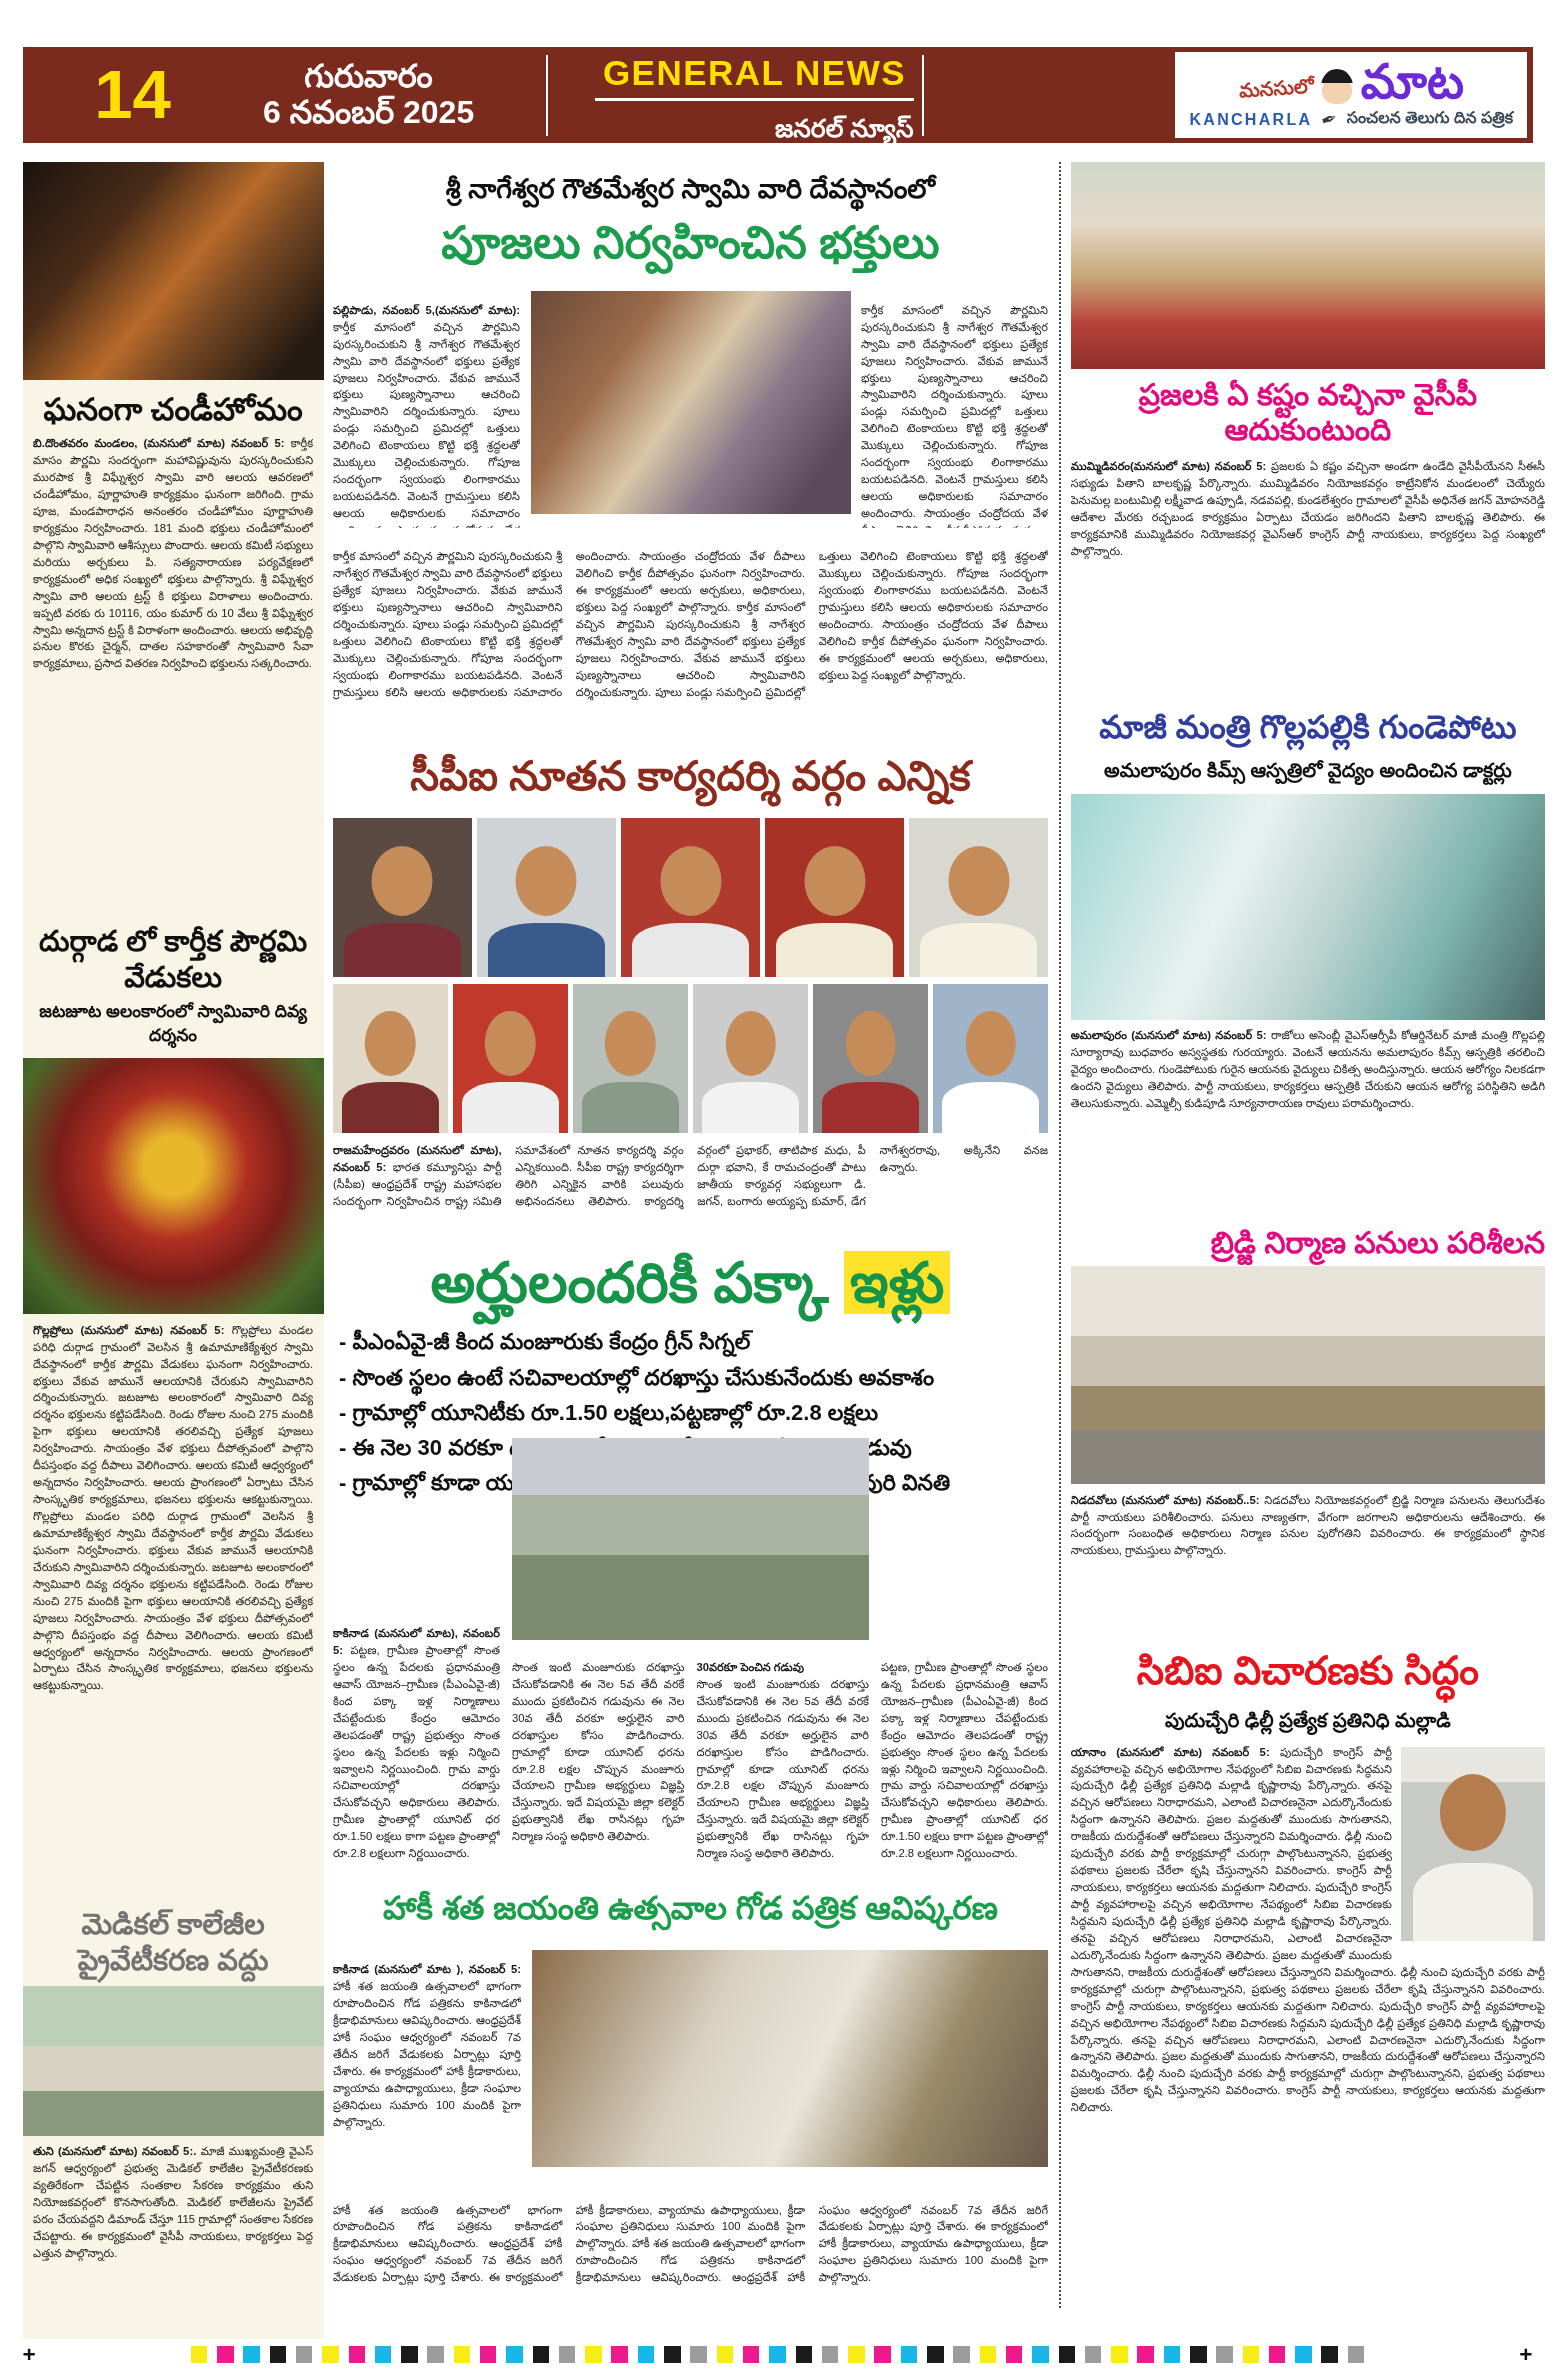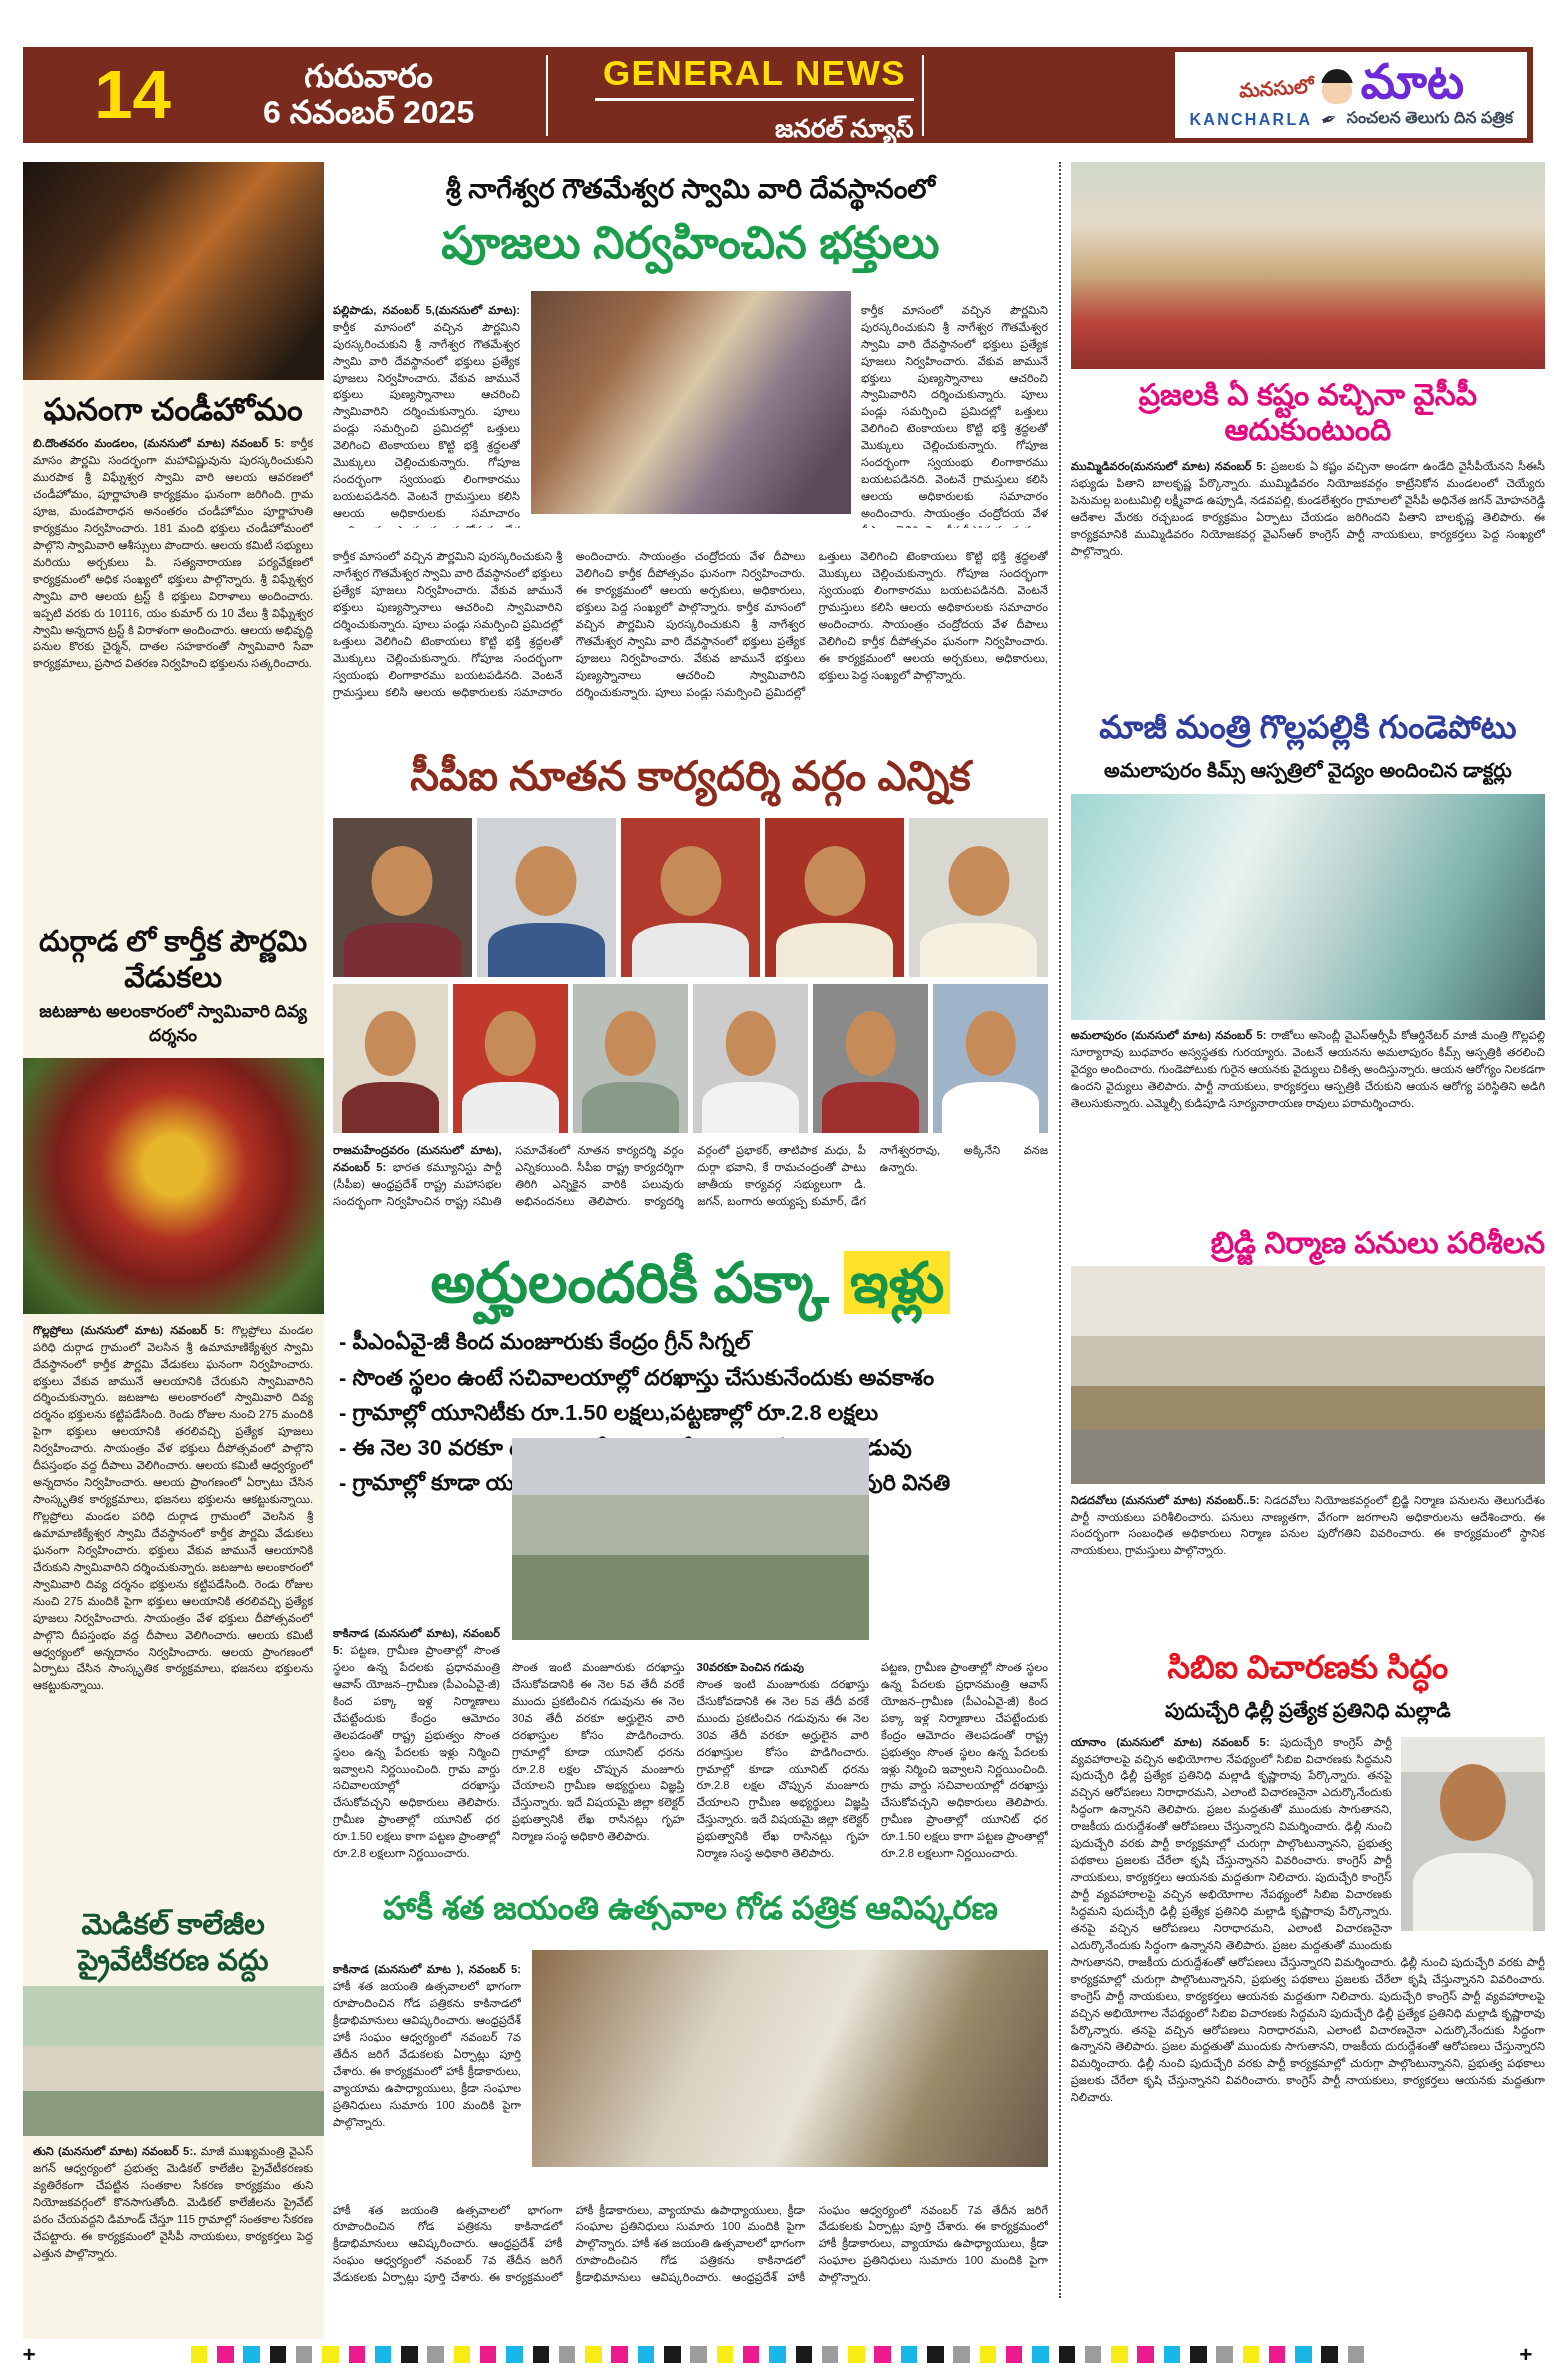--- a/index.html
+++ b/index.html
@@ -44,21 +44,21 @@
   h2,h3{margin:0;font-weight:bold;text-align:center;}
 
   
   .ph-priests{height:218px;background:linear-gradient(130deg,#1c1410 0%,#4a2c18 30%,#b86a2a 52%,#7a4a24 65%,#241a12 90%);}
   .hl-black{font-size:31px;color:#111;line-height:1.2;margin:10.5px 4.5px 7.5px;}
   .lead-body-left{height:474px;margin:0 10.5px;}
   .hl-black2{font-size:29px;color:#111;line-height:1.25;margin:13.5px 4.5px 4.5px;}
   .sub-black{font-size:17.3px;color:#111;text-align:center;font-weight:bold;margin:6px 4.5px 9px;}
   .ph-deity{height:256px;background:radial-gradient(circle at 50% 42%,#e8b62a 0 14%,#b03022 35%,#7a1e1a 55%,#4a6b2a 80%,#2e4a1c 100%);}
   .body-durgada{height:572px;margin:7.5px 10.5px 0;}
-  .hl-blue{font-size:29px;color:#14532d;line-height:1.25;margin:12px 4.5px 7.5px;}
+  .hl-blue{font-size:29px;color:#737373;line-height:1.25;margin:12px 4.5px 7.5px;}
   .ph-medical{height:150px;background:linear-gradient(180deg,#bcd0b8 0 40%,#d8d2c2 40% 70%,#8a9a7c 70% 100%);}
   .body-medical{height:147px;margin:7.5px 10.5px 0;}
 
   
   .kicker{font-size:27px;color:#111;margin-top:12px;}
   .hl-green-big{font-size:45px;color:#1a9e4b;margin-top:6px;}
   .lead-wrap{display:flex;gap:10.5px;margin-top:10.5px;}
   .lead-side{width:187px;height:226px;}
   .ph-pooja{flex:1;height:223px;background:linear-gradient(125deg,#6b4a3a 0%,#9c6b4a 28%,#d9c7a8 48%,#8a7a8a 66%,#5a4a5a 88%);}
   .lead-bottom{column-count:3;column-gap:13.5px;height:190px;margin-top:9px;}
@@ -93,21 +93,21 @@
   
   .ph-event{height:207px;background:linear-gradient(180deg,#cfd8c9 0%,#e4d9c8 30%,#c8a878 55%,#b8433a 78%,#8f2f2a 100%);}
   .hl-magenta{font-size:30px;color:#e5097f;margin:9px 0 6px;line-height:1.15;}
   .body-ycp{height:239px;}
   .hl-blue-r{font-size:32px;color:#2e3d9e;margin-top:12px;}
   .sub-r{font-size:19.6px;color:#111;text-align:center;font-weight:bold;margin:6px 0 7.5px;}
   .ph-hospital{height:226px;background:linear-gradient(115deg,#9fd6d2 0%,#e8f2f0 35%,#bcd4d0 55%,#7fb5b0 75%,#4a6a68 100%);}
   .body-goll{height:187px;margin-top:7.5px;}
   .ph-bridge{height:218px;margin-top:6px;background:linear-gradient(180deg,#e8e4da 0 32%,#c9c2b2 32% 55%,#9a8a6a 55% 75%,#8a857a 75% 100%);}
   .body-bridge{height:144px;margin-top:7.5px;}
-  .hl-red{font-size:32px;color:#e8131c;margin-top:13.5px;}
+  .hl-red{font-size:39px;color:#e8131c;margin-top:13.5px;}
   .cbi-body{margin-top:7.5px;height:564px;}
   .cbi-portrait{float:right;width:144px;height:194px;margin:3px 0 7.5px 9px;position:relative;
                 background:linear-gradient(180deg,#e8e6e0 0 18%,#c8cac6 18% 100%);overflow:hidden;}
   .cbi-portrait .p-head{top:14%;width:46%;height:40%;background:#b57c4e;}
   .cbi-portrait .p-torso{height:40%;background:#f2f0ea;}
 
   
   .footer{position:absolute;left:22.6px;right:22.6px;bottom:10.5px;height:24px;
           display:flex;align-items:center;justify-content:space-between;}
   .cal-strip{display:flex;gap:9.8px;align-items:center;flex:1;justify-content:center;}

